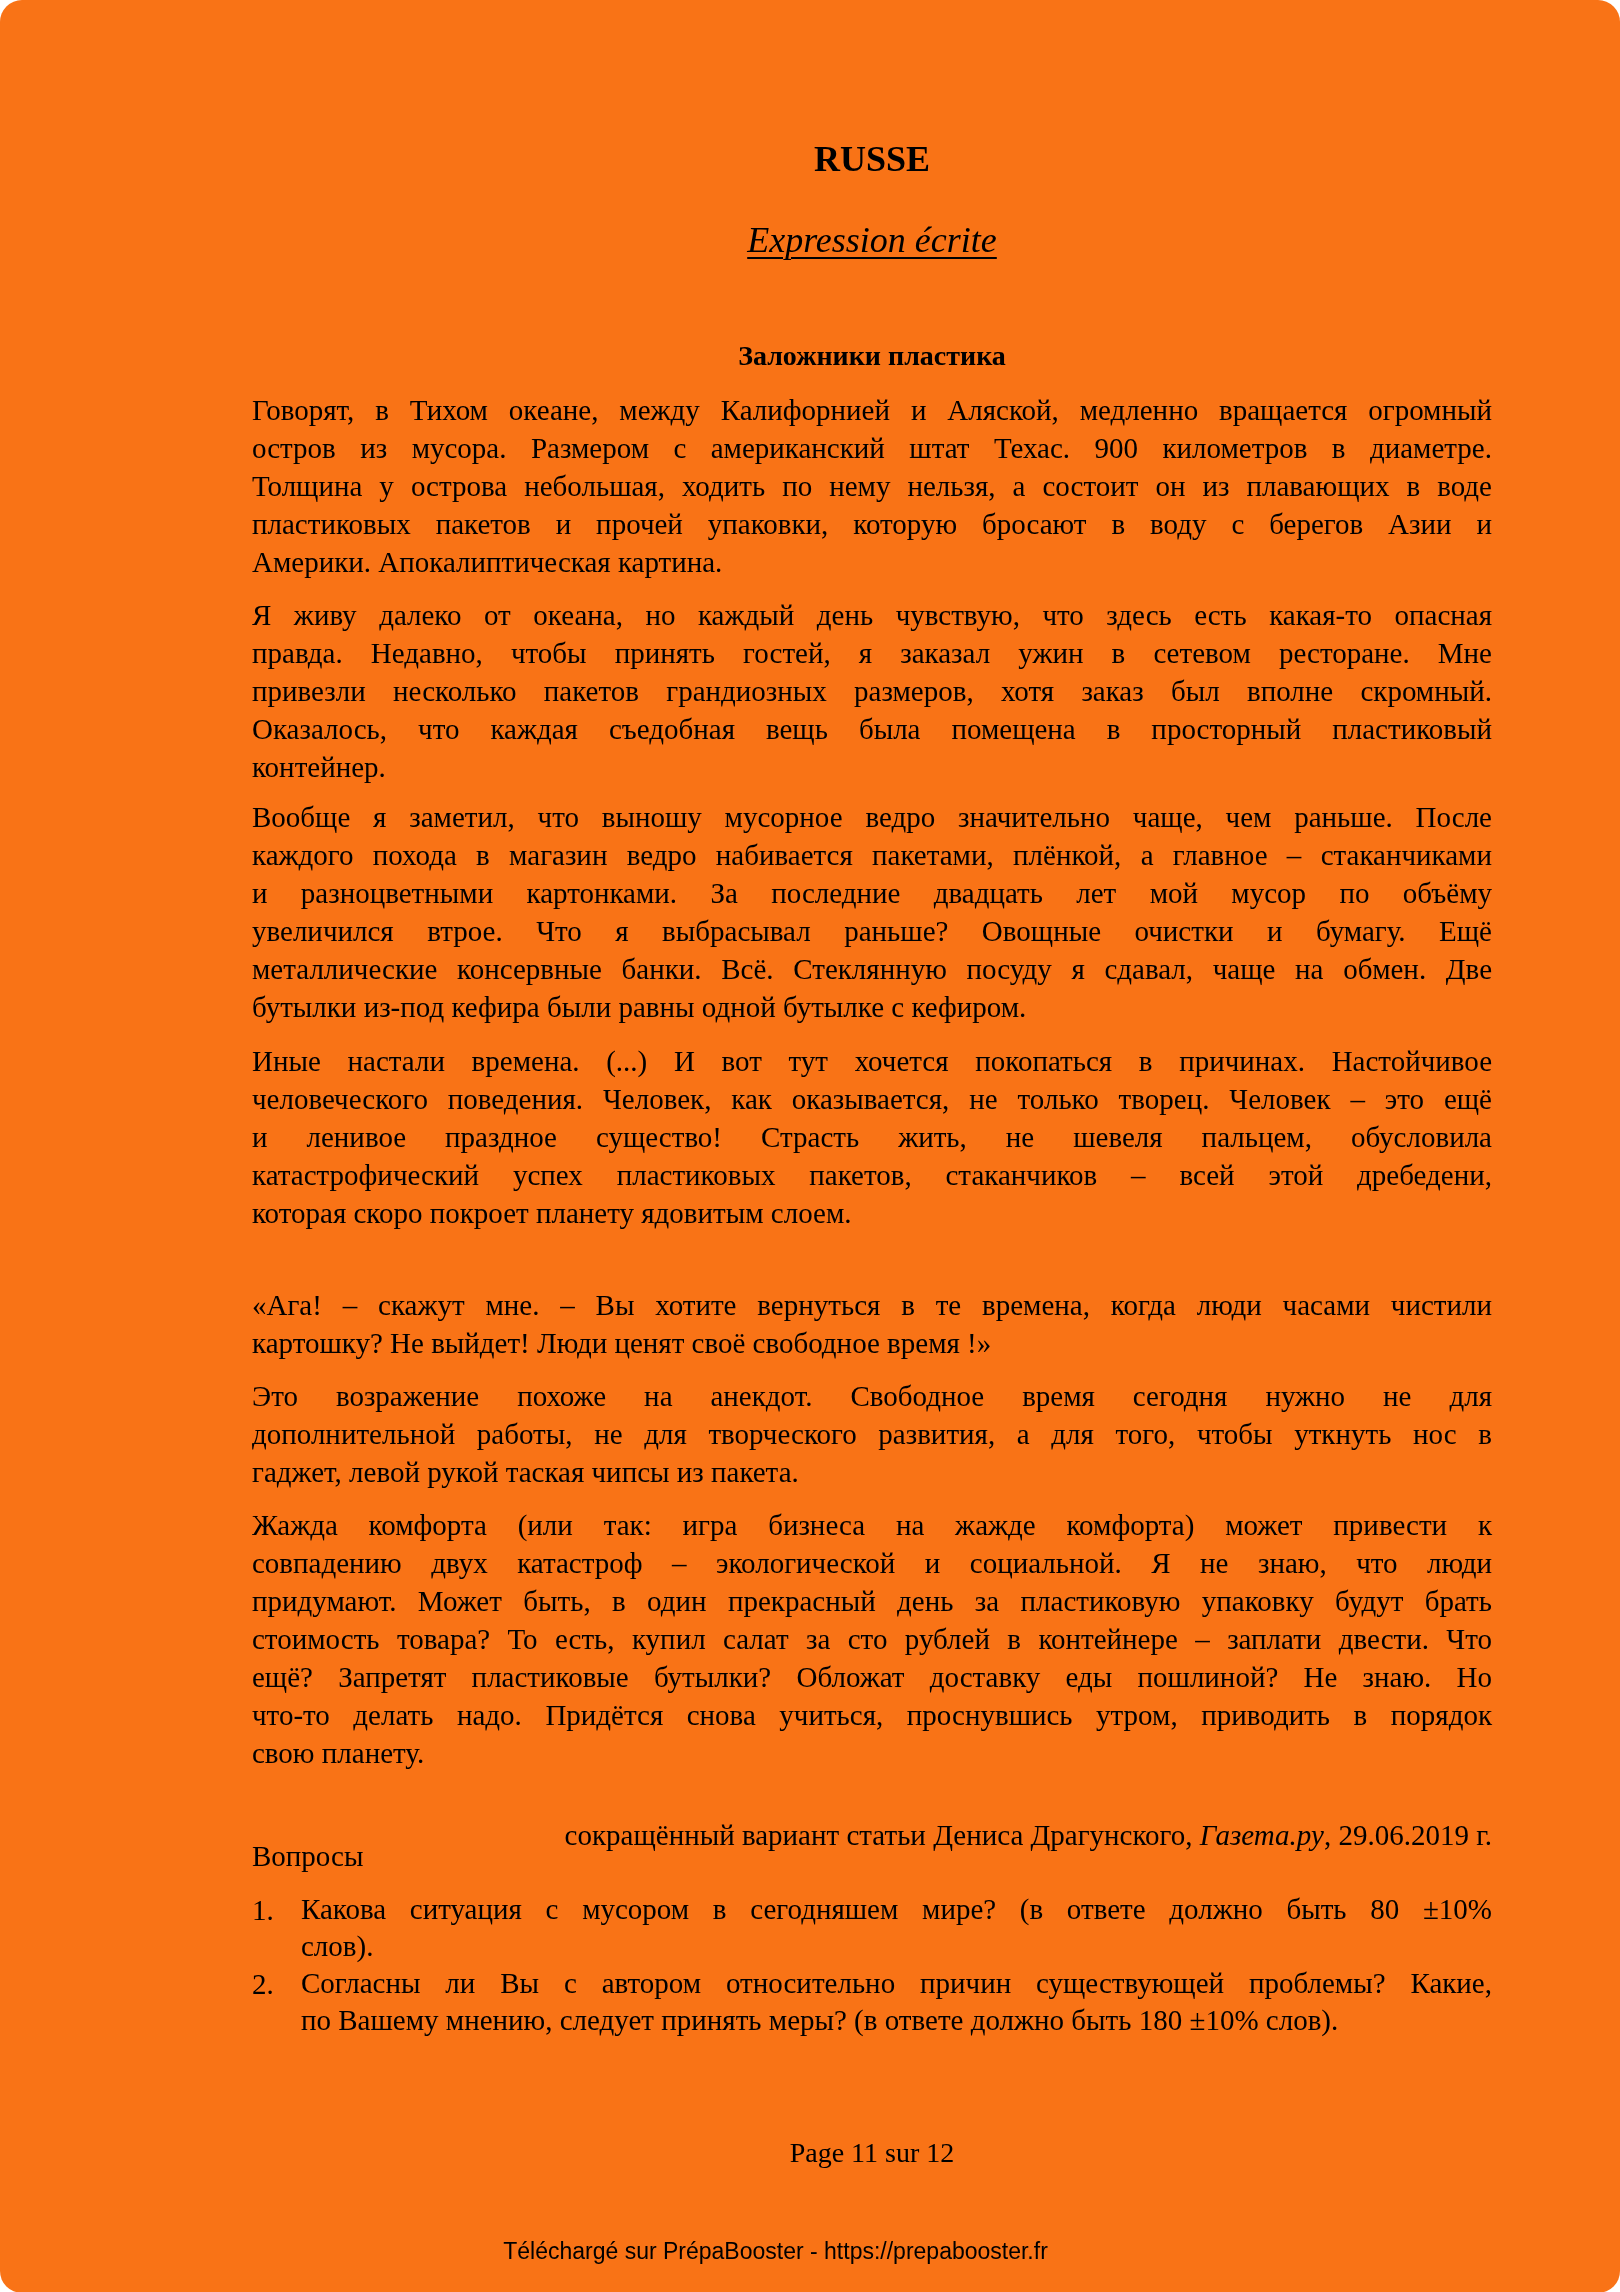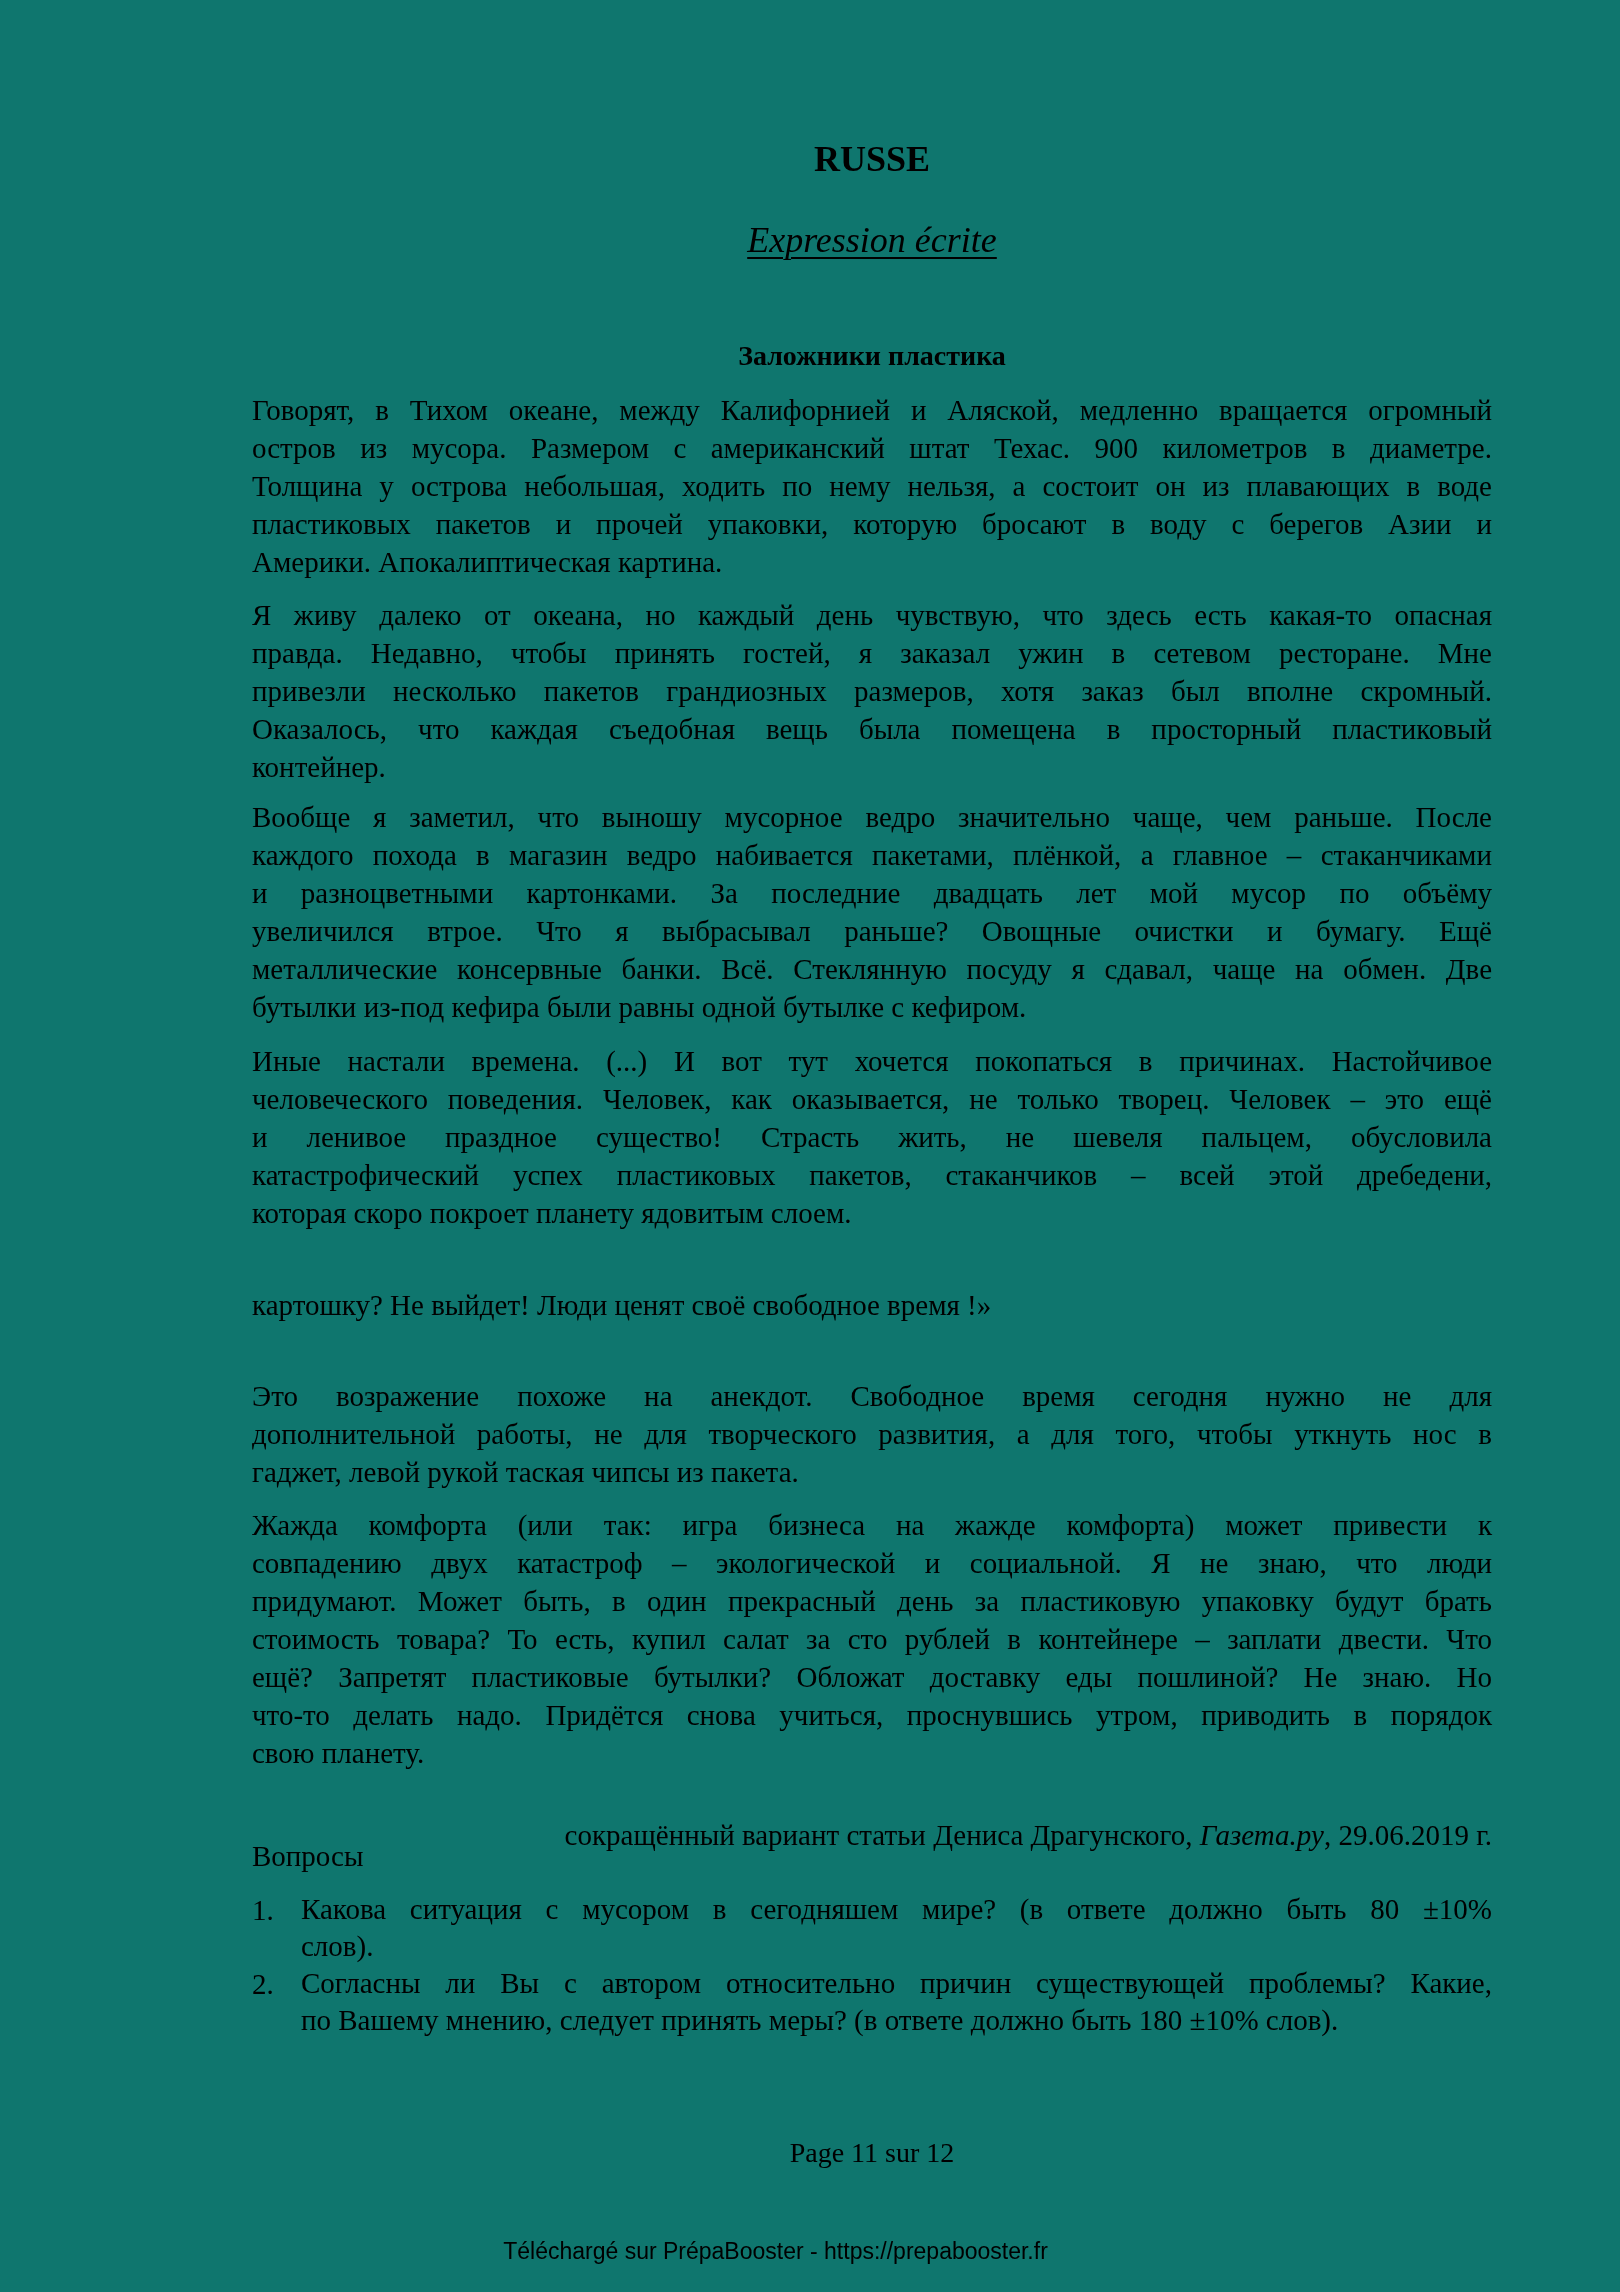--- a/index.html
+++ b/index.html
@@ -1,17 +1,17 @@
 <!DOCTYPE html>
 <html><head>
 <meta charset="utf-8">
 <style>
   html, body { margin: 0; padding: 0; background: #ffffff; }
   body { width: 1620px; height: 2293px; position: relative; overflow: hidden; color: #000; }
-  .page { position: absolute; left: 0; top: 0; width: 1620px; height: 2293px; background: #0f766e; }
+  .page { position: absolute; left: 0; top: 0; width: 1620px; height: 2293px; background: #f97316; border-radius: 22px; }
   .serif { font-family: "Liberation Serif", "DejaVu Serif", serif; }
   .center-block { position: absolute; left: 252px; width: 1240px; text-align: center; white-space: nowrap; }
   .subject { font-weight: bold; font-size: 36px; line-height: 39px; top: 140px; }
   .exercise { font-style: italic; font-size: 36px; line-height: 39px; top: 221px; }
   .exercise span { text-decoration: underline; text-decoration-thickness: 2px; text-underline-offset: 4.9px; }
   .article-title { font-weight: bold; font-size: 28px; line-height: 33px; top: 339px; }
 
   .para { position: absolute; left: 252px; width: 1240px; font-size: 29px; }
   .line { display: block; height: 38px; line-height: 38px; white-space: nowrap; text-align: justify; text-align-last: justify; }
   .line.last { text-align: left; text-align-last: left; }
@@ -69,20 +69,21 @@
 
   <div class="para" style="top:1042px">
     <span class="line">Иные настали времена. (...) И вот тут хочется покопаться в причинах. Настойчивое</span>
     <span class="line">человеческого поведения. Человек, как оказывается, не только творец. Человек – это ещё</span>
     <span class="line">и ленивое праздное существо! Страсть жить, не шевеля пальцем, обусловила</span>
     <span class="line">катастрофический успех пластиковых пакетов, стаканчиков – всей этой дребедени,</span>
     <span class="line last">которая скоро покроет планету ядовитым слоем.</span>
   </div>
 
   <div class="para" style="top:1286px">
+    <span class="line">«Ага! – скажут мне. – Вы хотите вернуться в те времена, когда люди часами чистили</span>
     <span class="line last">картошку? Не выйдет! Люди ценят своё свободное время !»</span>
   </div>
 
   <div class="para" style="top:1377px">
     <span class="line">Это возражение похоже на анекдот. Свободное время сегодня нужно не для</span>
     <span class="line">дополнительной работы, не для творческого развития, а для того, чтобы уткнуть нос в</span>
     <span class="line last">гаджет, левой рукой таская чипсы из пакета.</span>
   </div>
 
   <div class="para" style="top:1506px">

